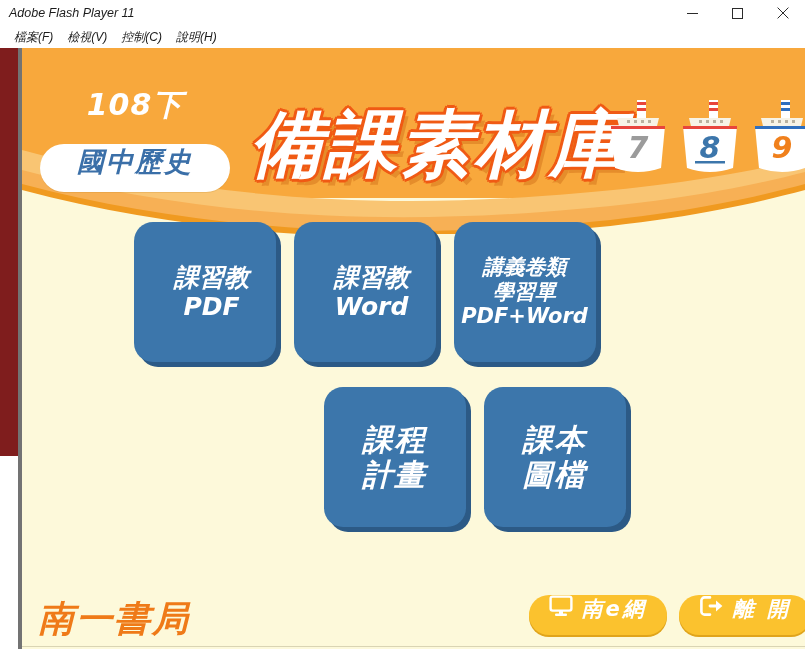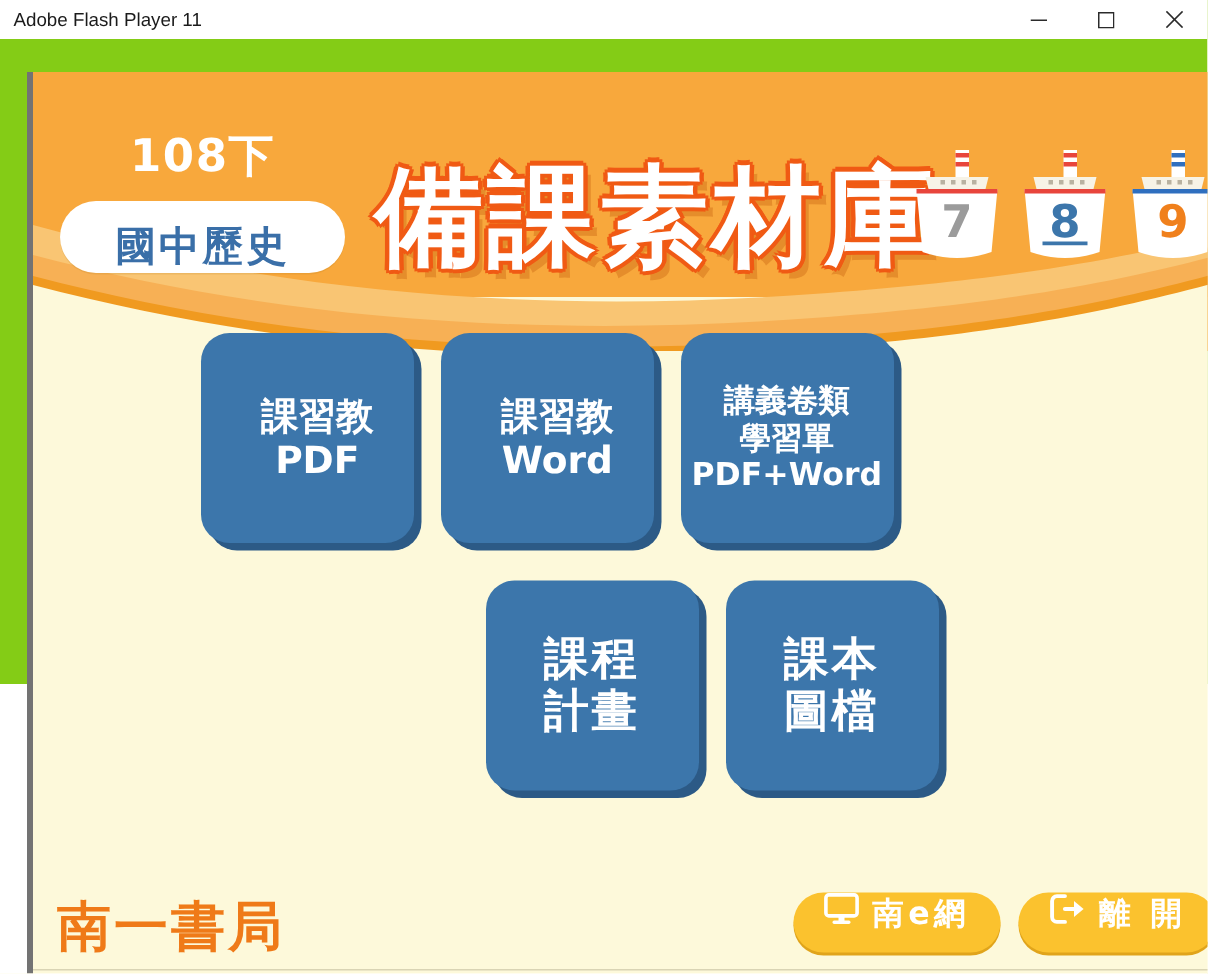--- a/index.html
+++ b/index.html
@@ -8,21 +8,22 @@
   html, body {
     width: 805px; height: 649px;
     overflow: hidden;
     background: #ffffff;
     font-family: "Liberation Sans", "DejaVu Sans", sans-serif;
   }
 
   #app {
     position: relative;
     width: 805px; height: 456px;
-    background: #84cc16;
+    background: #7f1d1d;
+    font-style: italic;
   }
 
   
   .titlebar {
     position: absolute; left: 0; top: 0;
     width: 805px; height: 26px;
     background: #ffffff;
     display: flex; align-items: center;
   }
   .titlebar-text {
@@ -87,25 +88,25 @@
   .badge-term {
     font-size: 30px;
     font-weight: bold;
     color: #ffffff;
     letter-spacing: 1px;
     text-align: center;
     line-height: 34px;
     font-family: "DejaVu Sans", sans-serif;
   }
   .badge-pill {
-    margin-top: 12px;
+    margin-top: 22px;
     background: #ffffff;
     border-radius: 26px;
     height: 48px;
-    display: flex; align-items: flex-end; justify-content: center;
+    display: flex; align-items: flex-start; justify-content: center;
     box-shadow: 0 1px 0 rgba(180,120,30,0.18);
   }
   .badge-pill-text {
     color: #3a6fa8;
     font-size: 27px;
     font-weight: bold;
     letter-spacing: 2px;
     font-family: "DejaVu Sans", sans-serif;
   }
 
@@ -235,20 +236,26 @@
         <span>
           <svg width="12" height="12" viewBox="0 0 12 12">
               <line x1="0.6" y1="0.6" x2="11.4" y2="11.4" stroke="#2b2b2b" stroke-width="1"></line>
               <line x1="11.4" y1="0.6" x2="0.6" y2="11.4" stroke="#2b2b2b" stroke-width="1"></line>
             </svg>
         </span>
       </div>
     </div>
   </div>
 
+  <div class="menubar">
+    <div class="menu-item">檔案(F)</div>
+    <div class="menu-item">檢視(V)</div>
+    <div class="menu-item">控制(C)</div>
+    <div class="menu-item">說明(H)</div>
+  </div>
 
   <div class="stage">
 
     <div class="header">
       <svg class="wave" viewBox="0 0 805 90" preserveAspectRatio="none">
         <path d="M0,6 C160,50 330,66 520,52 C660,42 740,26 805,8 L805,90 L0,90 Z" fill="#f9c573"></path>
         <path d="M0,26 C160,68 330,82 520,68 C660,58 740,40 805,22 L805,90 L0,90 Z" fill="#f7b055"></path>
         <path d="M0,40 C160,82 330,96 520,82 C660,72 740,52 805,34 L805,90 L0,90 Z" fill="#f09a20"></path>
         <path d="M0,46 C160,88 330,102 520,88 C660,78 740,58 805,40 L805,90 L0,90 Z" fill="#fdf9da"></path>
       </svg>

